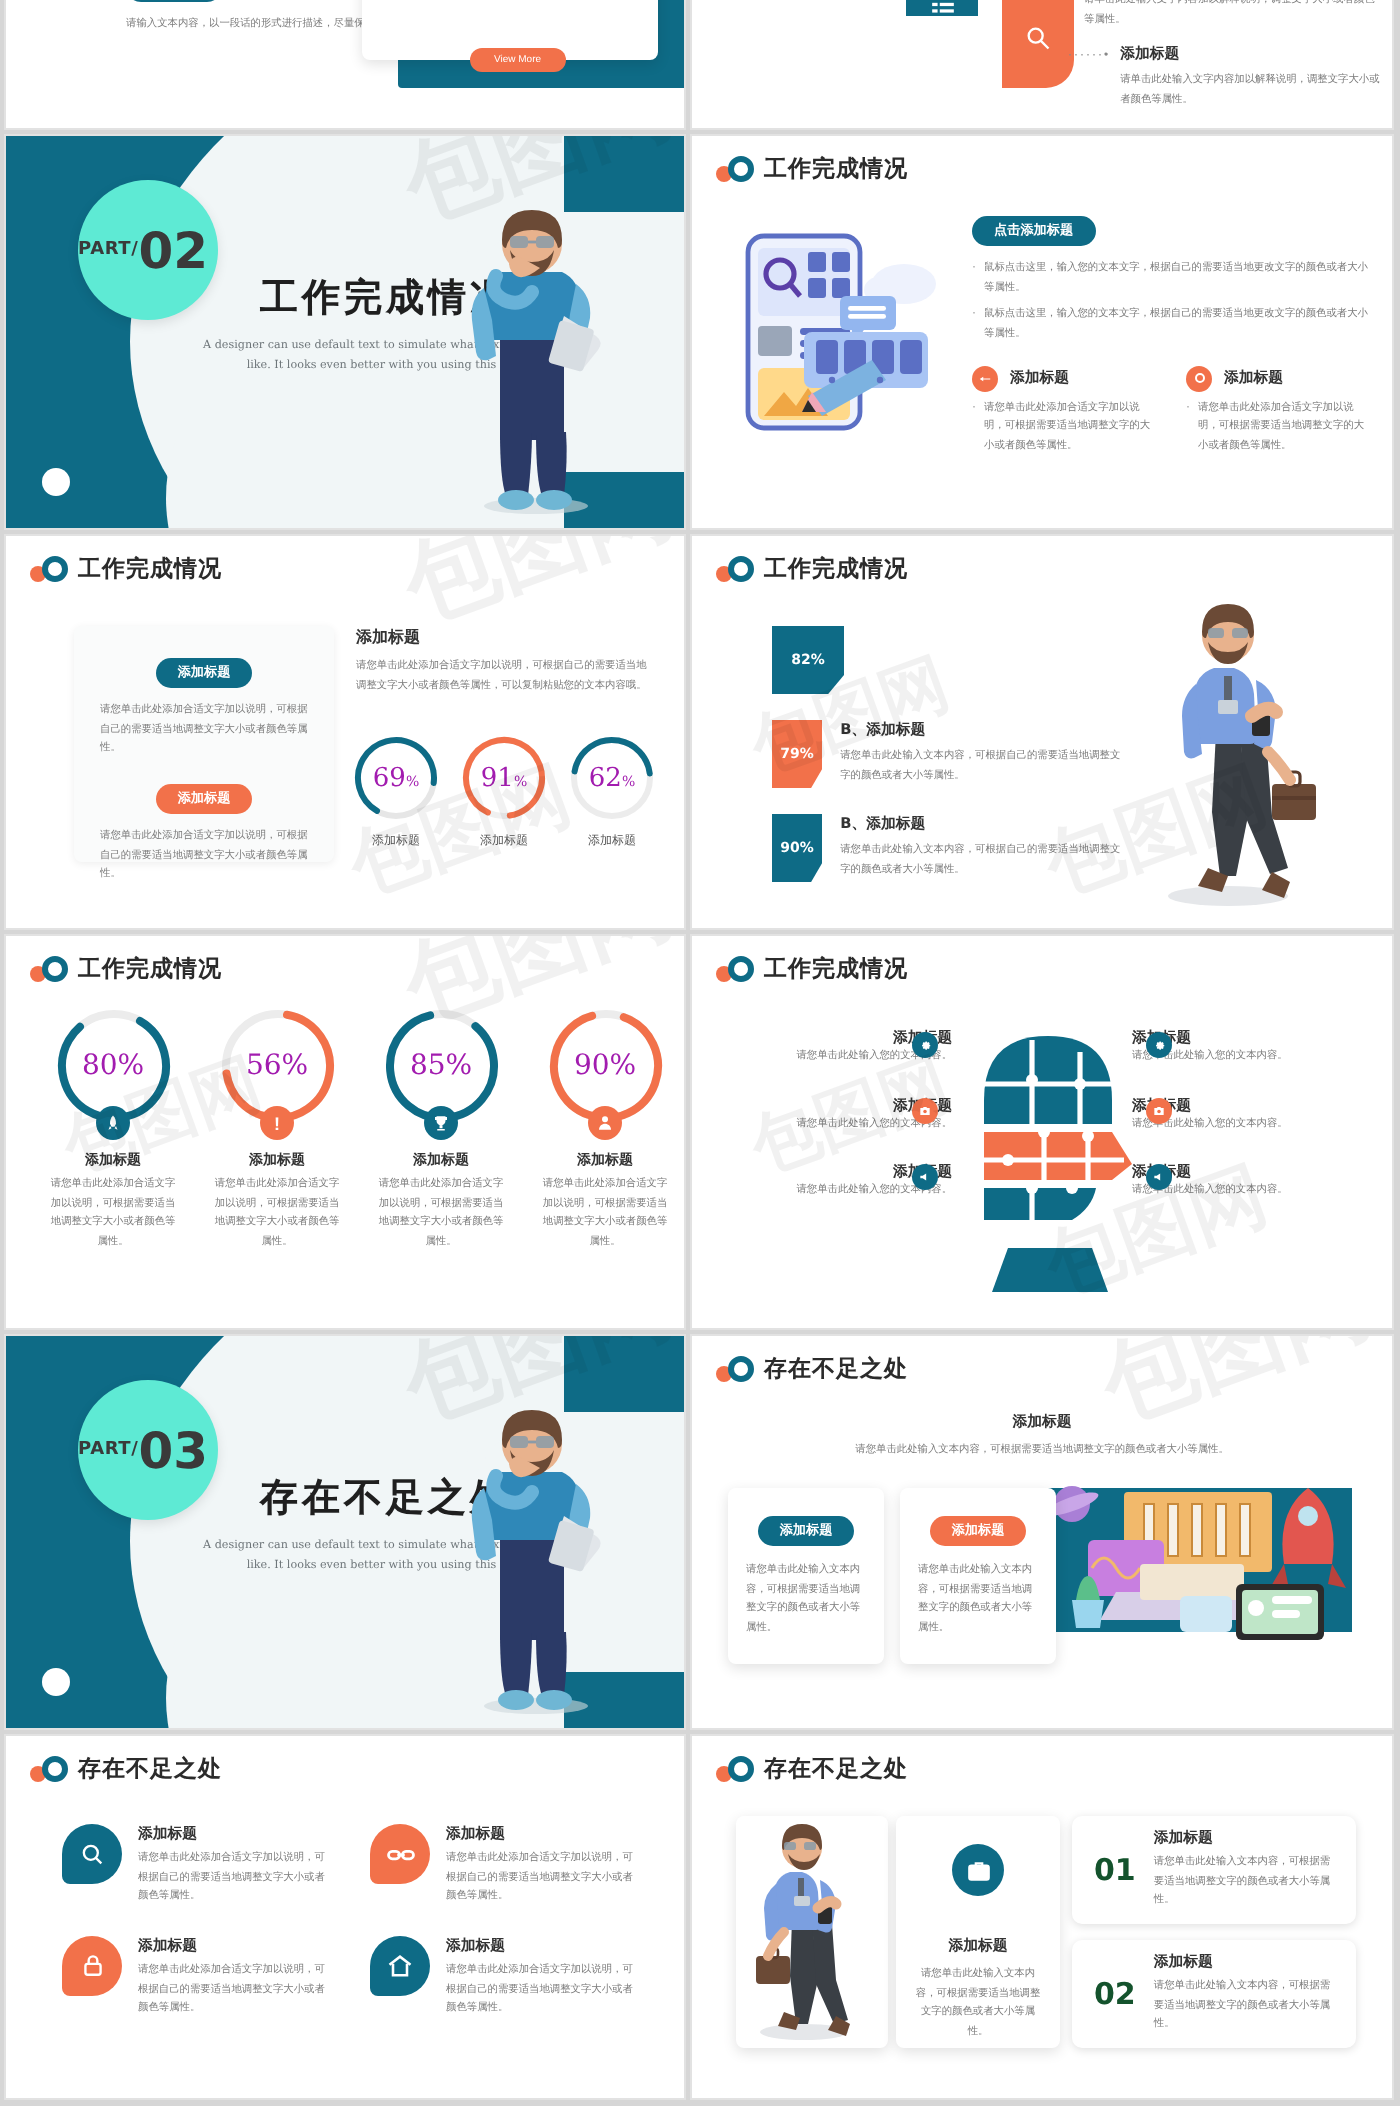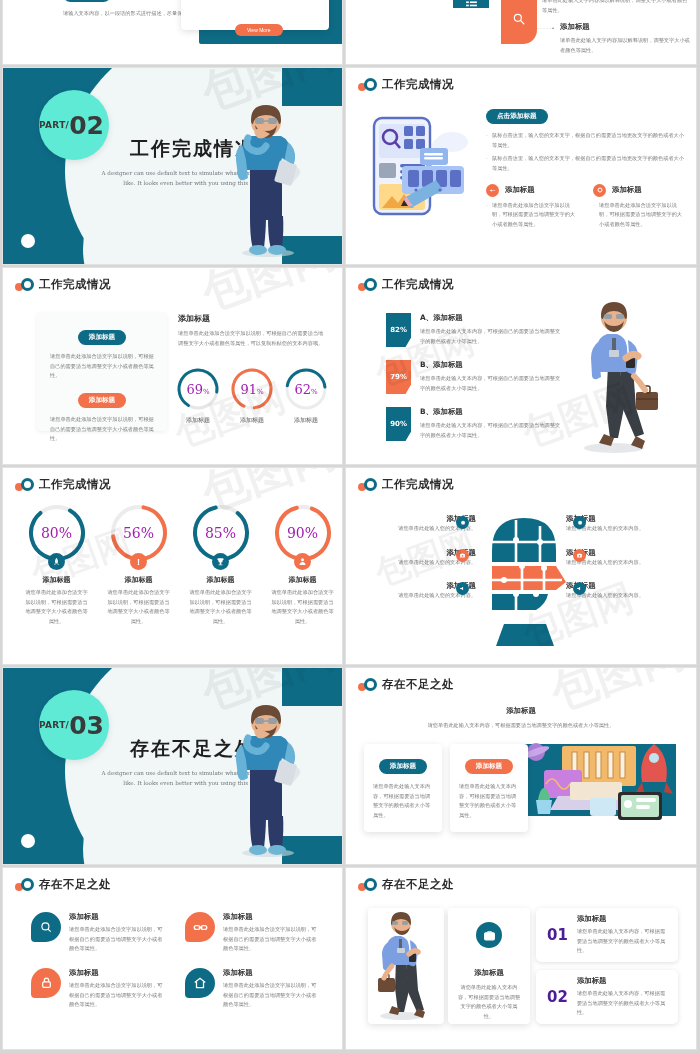--- a/index.html
+++ b/index.html
@@ -125,21 +125,21 @@
     transform: rotate(0deg);
     display: flex; align-items: center; justify-content: center;
     color: #fff; flex: none;
   }
 
   
   .numcard {
     background: #fff; border-radius: 5px; box-shadow: 0 1px 5px rgba(0,0,0,.13);
     display: flex; align-items: center; gap: 9px; padding: 9px 11px;
   }
-  .numcard .n { font-size: 15px; font-weight: bold; color: #4c1d95; font-family: "DejaVu Sans", sans-serif; }
+  .numcard .n { font-size: 15px; font-weight: bold; color: #14532d; font-family: "DejaVu Sans", sans-serif; }
 
   .softcard { background: #fafbfb; border-radius: 4px; box-shadow: 0 1px 4px rgba(0,0,0,.07); }
   .shadowcard { background: #fff; border-radius: 4px; box-shadow: 0 2px 7px rgba(0,0,0,.12); }
 </style>
 </head>
 <body>
 
 <div class="board">
 
   <div class="slide">
@@ -371,24 +371,20 @@
       <span class="ttl">工作完成情况</span>
     </div>
     <div class="wm">
       <span class="w2">包图网</span>
         <span class="w3">包图网</span>
     </div>
 
     <div style="position:absolute;left:40px;top:45px;width:175px;">
       <div style="display:flex;gap:9px;margin-bottom:13px;">
         <div class="ptag cn" style="background:#0e6b86;">82%</div>
-        <div>
-            <div class="sub-ttl cn">A、添加标题</div>
-          <div class="body-txt cn" style="margin-top:4px;">请您单击此处输入文本内容，可根据自己的需要适当地调整文字的颜色或者大小等属性。</div>
-          </div>
       </div>
       <div style="display:flex;gap:9px;margin-bottom:13px;">
         <div class="ptag cn" style="background:#f2714a;">79%</div>
         <div>
             <div class="sub-ttl cn">B、添加标题</div>
           <div class="body-txt cn" style="margin-top:4px;">请您单击此处输入文本内容，可根据自己的需要适当地调整文字的颜色或者大小等属性。</div>
           </div>
       </div>
       <div style="display:flex;gap:9px;">
         <div class="ptag cn" style="background:#0e6b86;">90%</div>

